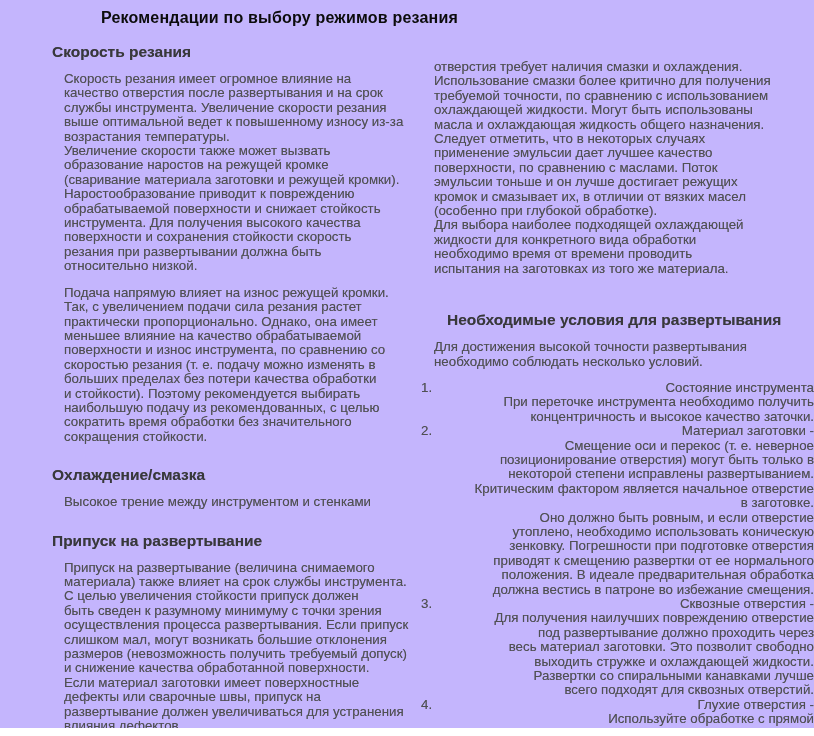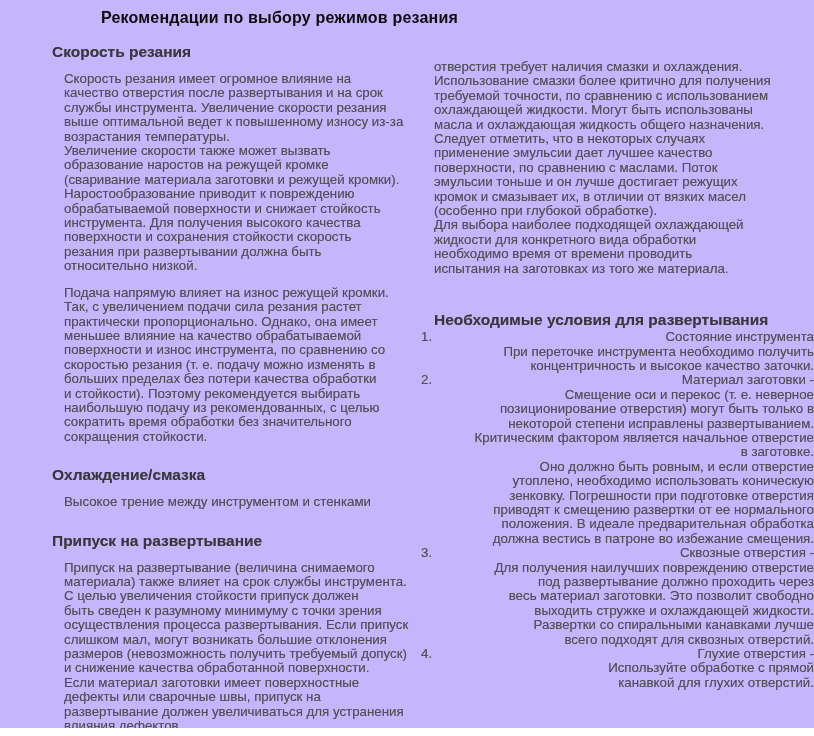--- a/index.html
+++ b/index.html
@@ -22,21 +22,21 @@
   }
   .body-p {
     font-size:13.3px; line-height:14.4px; color:#505053;
     margin:12px; white-space:pre-line;
   }
   .sec + .sec .sec-h { margin-top:23px; }
   .sec-podacha .sec-h   { margin-top:23px; }
   .sec-pripusk .sec-h   { margin-top:13px; }
   .sec-cooling .sec-h   { margin-top:17px; }
   .col-right .indent { margin-left:13px; }
-  .col-right .sec-h { margin-top:36px; margin-left:13px; }
+  .col-right .sec-h { margin-top:36px; margin-left:26px; }
   .num-list { margin:0; padding:0; }
   .list-item { display:flex; margin:0; }
   .item-num {
     flex:0 0 16px; width:16px;
     font-size:13.3px; line-height:14.4px; color:#505053;
   }
   .item-text {
     flex:1; font-size:13.3px; line-height:14.4px; color:#505053;
     white-space:pre-line;
     text-align:right;
@@ -119,20 +119,22 @@
 эмульсии тоньше и он лучше достигает режущих
 кромок и смазывает их, в отличии от вязких масел
 (особенно при глубокой обработке).
 Для выбора наиболее подходящей охлаждающей
 жидкости для конкретного вида обработки
 необходимо время от времени проводить
 испытания на заготовках из того же материала.</p>
 
     <h2 class="sec-h">Необходимые условия для развертывания</h2>
 
+    <p class="body-p indent">Для достижения высокой точности развертывания
+необходимо соблюдать несколько условий.</p>
 
     <div class="num-list">
 
       <div class="list-item">
         <span class="item-num">1.</span>
         <span class="item-text">Состояние инструмента
 При переточке инструмента необходимо получить
 концентричность и высокое качество заточки.</span>
       </div>
 

